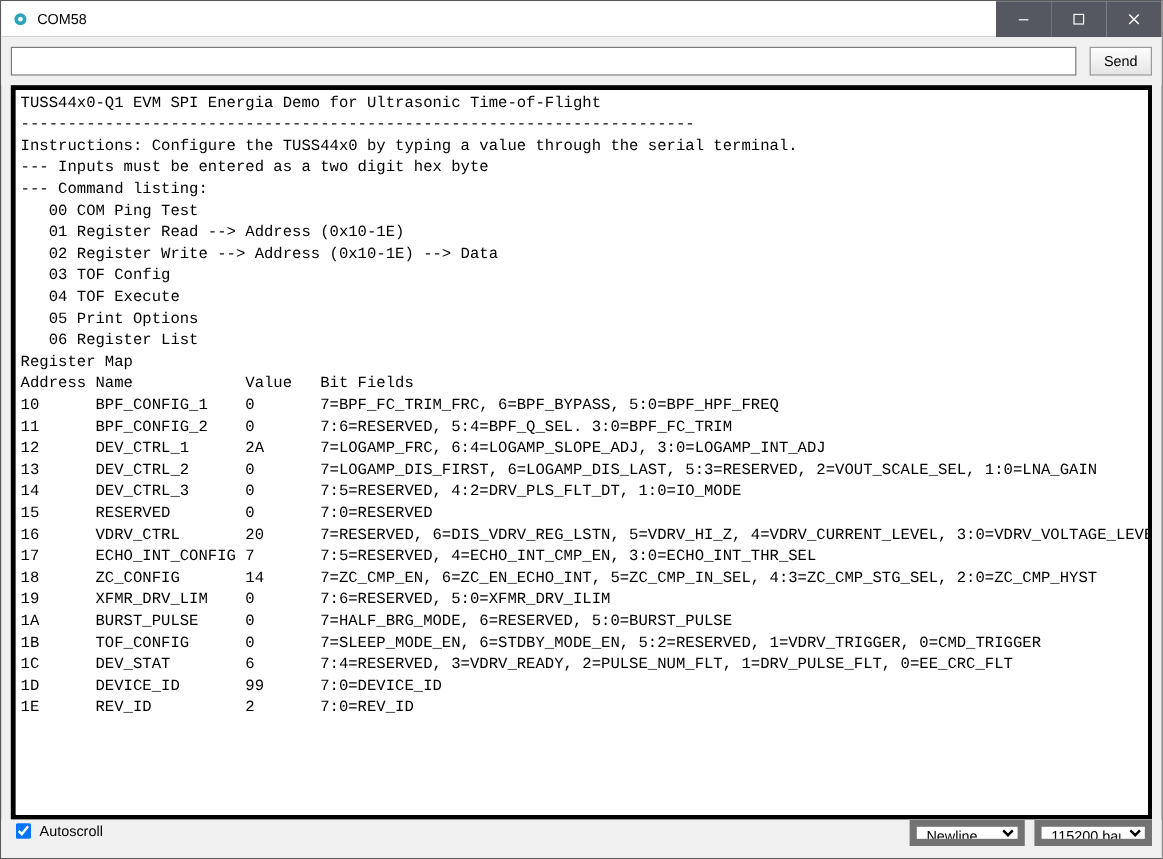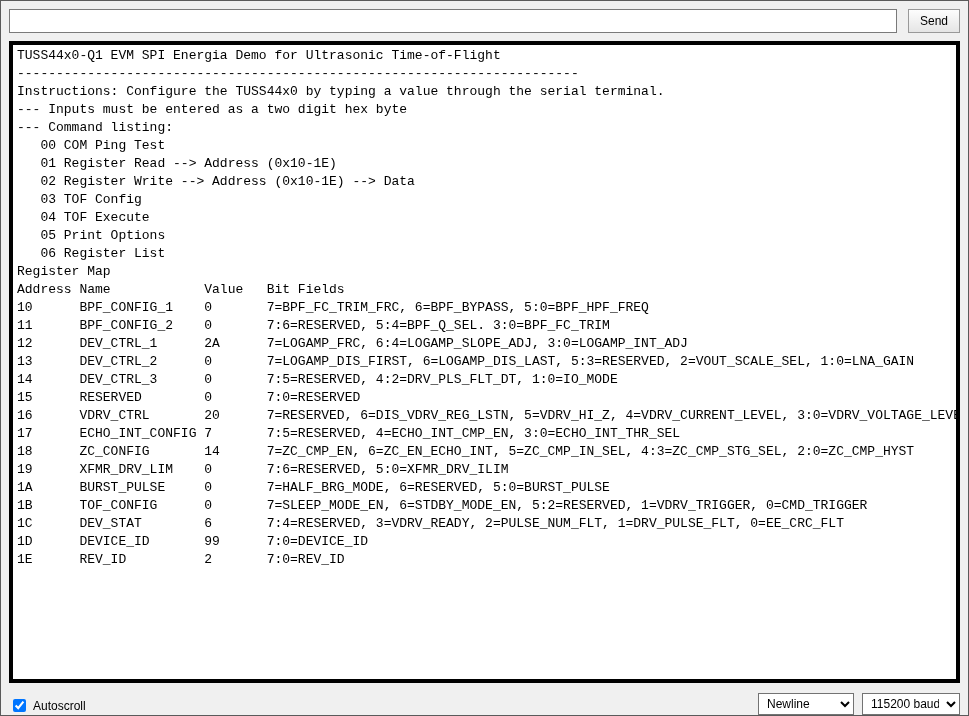--- a/index.html
+++ b/index.html
@@ -77,45 +77,70 @@
     font-family: Consolas, "Courier New", monospace;
     font-size:13px;
     line-height:18px;
     color:#000;
     white-space:pre;
     padding:2px 4px;
   }
   .bottombar {
     height:32px;
     display:flex;
-    align-items:flex-end;
+    align-items:flex-start;
     padding:0 8px;
     gap:8px;
     background:#f0f0f0;
   }
   .bottombar .spacer { flex:1; }
   .bottombar label { display:flex; align-items:center; gap:4px; font-size:12px; }
   .bottombar select {
     height:22px;
-    border:1px solid #737373;
+    border:6px solid #737373;
     background:#fff;
     font-size:12px;
     padding:0 4px;
   }
   .sel-lineend { width:96px; }
   .sel-baud { width:98px; }
   .cursor-caret {
     position: relative;
   }
 </style>
 </head>
 <body>
 
 <div class="window">
 
+  <div class="titlebar">
+    <span class="app-icon">
+      <svg width="14" height="14" viewBox="0 0 14 14">
+        <circle cx="7" cy="7" r="5" fill="#2aa6b8"></circle>
+        <circle cx="7" cy="7" r="2" fill="#fff"></circle>
+      </svg>
+    </span>
+    <span class="title-text">COM58</span>
+    <span class="spacer"></span>
+    <div class="winbtn min">
+      <svg width="10" height="10" viewBox="0 0 10 10">
+          <rect x="1" y="5" width="8" height="1" fill="#fff"></rect>
+        </svg>
+    </div>
+    <div class="winbtn max">
+      <svg width="10" height="10" viewBox="0 0 10 10">
+          <rect x="1" y="1" width="8" height="8" fill="none" stroke="#fff" stroke-width="1"></rect>
+        </svg>
+    </div>
+    <div class="winbtn close">
+      <svg width="10" height="10" viewBox="0 0 10 10">
+          <path d="M1 1 L9 9 M9 1 L1 9" stroke="#fff" stroke-width="1.2"></path>
+        </svg>
+    </div>
+  </div>
 
   <div class="inputbar">
     <input type="text" class="cursor-caret" value="" style="">
     <button>Send</button>
   </div>
 
   <div class="terminal" id="terminal">TUSS44x0-Q1 EVM SPI Energia Demo for Ultrasonic Time-of-Flight
 ------------------------------------------------------------------------
 Instructions: Configure the TUSS44x0 by typing a value through the serial terminal.
 --- Inputs must be entered as a two digit hex byte

